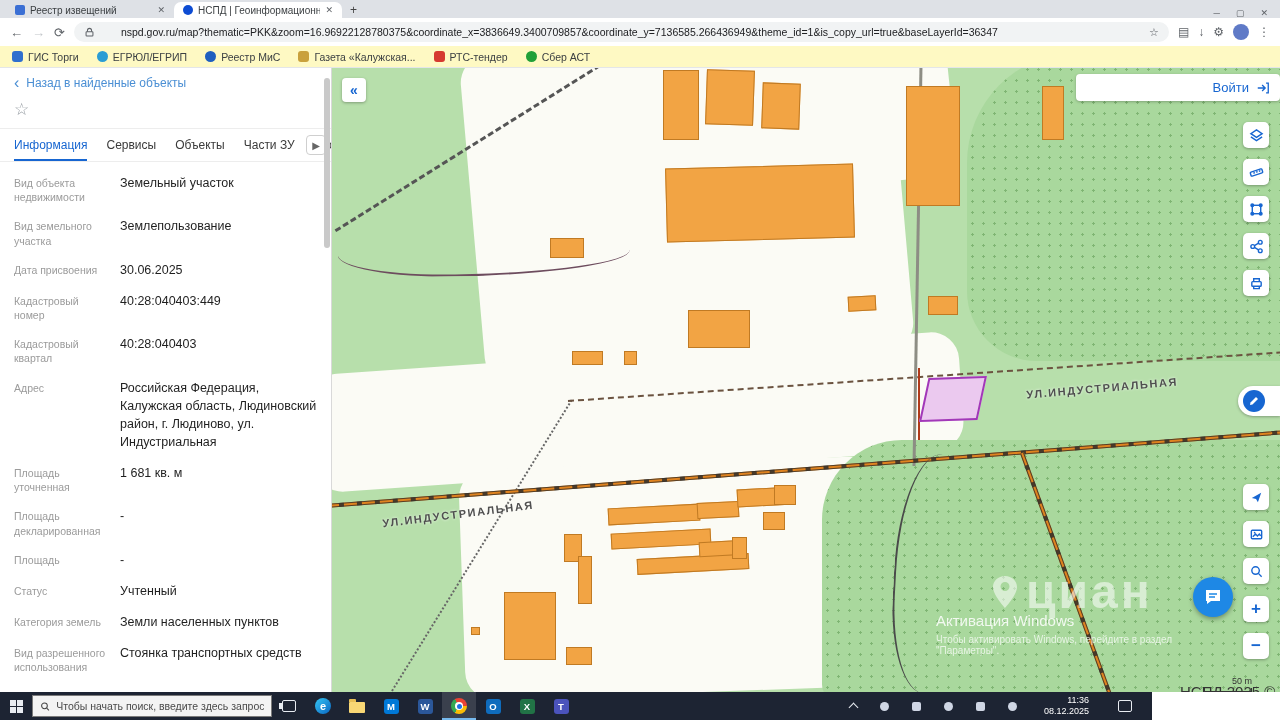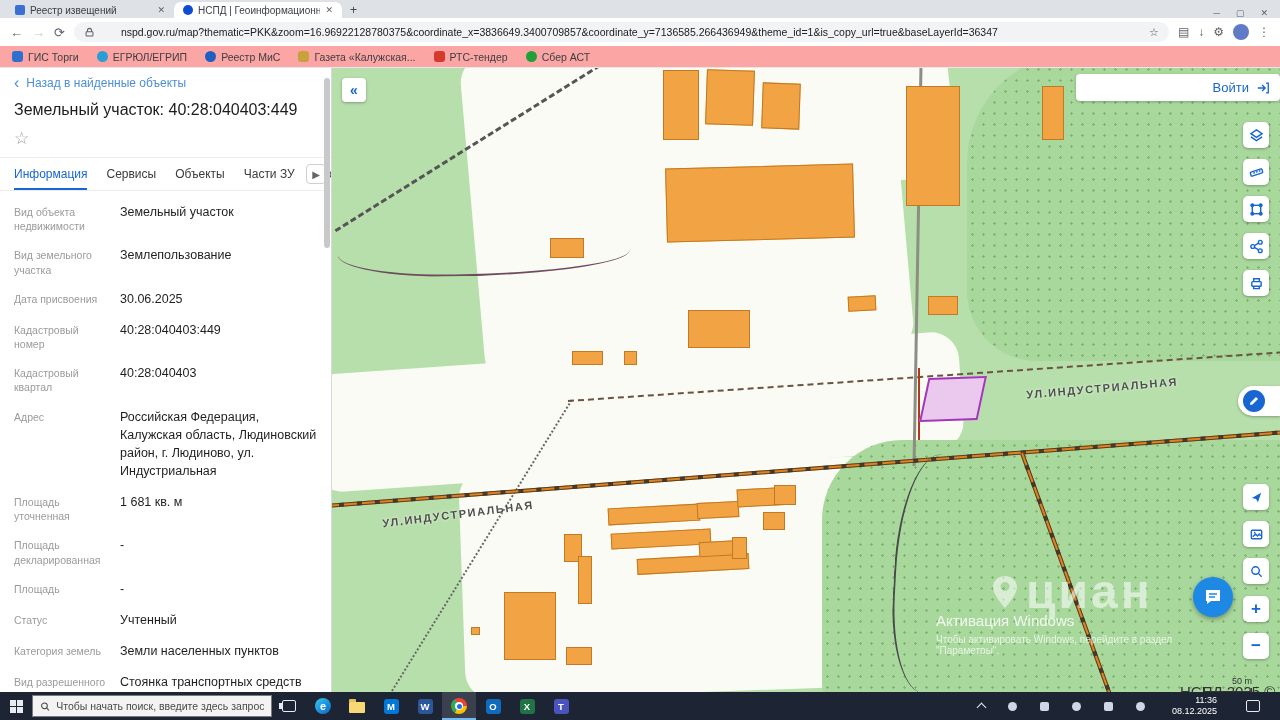--- a/index.html
+++ b/index.html
@@ -19,21 +19,21 @@
   .newtab { margin-left:8px; color:#444; font-size:12px; line-height:16px; }
   .winctl { margin-left:auto; display:flex; gap:16px; padding:3px 12px 0 0; color:#5f6368; font-size:9px; }
   .addressbar { position:absolute; left:0; top:18px; width:1280px; height:28px; background:#fff; display:flex; align-items:center; gap:9px; padding:0 10px; }
   .navic { color:#5f6368; font-size:13px; }
   .navic.dis { color:#c3c6ca; }
   .omnibox { flex:1; height:20px; background:#f1f3f4; border-radius:10px; display:flex; align-items:center; gap:6px; padding:0 10px; font-size:10.5px; color:#202124; overflow:hidden; }
   .omnibox .url { white-space:nowrap; overflow:hidden; flex:1;margin-left:20px; }
   .ob-star { color:#5f6368; font-size:11px; }
   .bar-ic { color:#5f6368; font-size:12px; }
   .avatar { width:16px; height:16px; border-radius:50%; background:#5f7ac7; }
-  .bookmarks { position:absolute; left:0; top:46px; width:1280px; height:22px; background:#fca5a5; border-bottom:1px solid #e4e6e8; display:flex; align-items:center; gap:18px; padding:0 12px; font-size:10.5px; color:#3c4043; }
+  .bookmarks { position:absolute; left:0; top:46px; width:1280px; height:22px; background:#fef9c3; border-bottom:1px solid #e4e6e8; display:flex; align-items:center; gap:18px; padding:0 12px; font-size:10.5px; color:#3c4043; }
   .bm { display:flex; align-items:center; gap:5px; }
   .bmi { width:11px; height:11px; border-radius:3px; }
   .bmi0{background:#2f6fce}.bmi1{background:#2a9dd4;border-radius:50%}.bmi2{background:#1f5fbf;border-radius:50%}.bmi3{background:#c9a13c}.bmi4{background:#d63a2f}.bmi5{background:#21a038;border-radius:50%}
 
   
   .panel { position:absolute; left:0; top:68px; width:332px; height:624px; background:#fff; z-index:20; border-right:1px solid #d9d9d9; }
   .phead { display:flex; align-items:center; gap:12px; padding:13px 14px 8px; }
   .burger { width:16px; height:2px; background:#424242; position:relative; }
   .burger:before,.burger:after { content:""; position:absolute; left:0; width:16px; height:2px; background:#424242; }
   .burger:before{ top:-5px; } .burger:after{ top:5px; }
@@ -83,21 +83,21 @@
   .zoomcol .map-btn { font-size:17px; font-weight:bold; }
   .chatbtn { left:861px; top:509px; width:40px; height:40px; border-radius:50%; background:#1e88e5; box-shadow:0 2px 5px rgba(0,0,0,.35); display:flex; align-items:center; justify-content:center; }
   .editpill { left:906px; top:318px; width:42px; height:30px; background:#fff; border-radius:16px 0 0 16px; box-shadow:0 1px 3px rgba(0,0,0,.3); display:flex; align-items:center; padding-left:5px; }
   .editpill .dot { width:22px; height:22px; border-radius:50%; background:#1766d1; display:flex; align-items:center; justify-content:center; }
   .attr { left:848px; top:615px; font-size:15px; color:#333; }
   .scalebox { left:872px; top:608px; width:48px; text-align:right; font-size:9px; color:#333; }
   .scaleline { margin-top:2px; border-bottom:1.5px solid #333; border-left:1.5px solid #333; border-right:1.5px solid #333; height:4px; }
   svg.mic { width:15px; height:15px; stroke:#1766d1; fill:none; stroke-width:1.5; }
 
   
-  .taskbar { position:absolute; left:0; bottom:0; width:1280px; height:28px; background:#1d2433; display:flex; align-items:center; z-index:40; }
+  .taskbar { position:absolute; left:0; bottom:0; width:1152px; height:28px; background:#1d2433; display:flex; align-items:center; z-index:40; }
   .startbtn { width:32px; height:28px; display:flex; align-items:center; justify-content:center; }
   .winlogo { display:grid; grid-template-columns:6px 6px; grid-template-rows:6px 6px; gap:1px; }
   .winlogo i { position:static; background:#e8ecf2; }
   .tbsearch { width:240px; height:22px; background:#f3f3f3; border:1px solid #7a7a7a; display:flex; align-items:center; gap:6px; padding:0 7px; }
   .tbsearch input { border:none; outline:none; background:transparent; font-size:10.5px; color:#333; width:100%; font-family:"Liberation Sans",sans-serif; }
   .tbsearch input::placeholder { color:#4a4a4a; }
   .tbicon { width:34px; height:28px; display:flex; align-items:center; justify-content:center; }
   .tbicon.active { background:rgba(255,255,255,.13); box-shadow:inset 0 -2px 0 #76b9ed; }
   .sq { width:15px; height:15px; border-radius:3px; color:#fff; font-size:9.5px; font-weight:bold; display:flex; align-items:center; justify-content:center; }
   .taskview { width:14px; height:12px; border:1.5px solid #e8ecf2; border-radius:2px; position:relative; }
@@ -181,21 +181,20 @@
       <span class="bmi bmi5"></span>
       <span>Сбер АСТ</span>
     </span>
 </div>
 
 <div class="panel">
   <div class="backlink">
     <span class="chev">‹</span>
     <span>Назад в найденные объекты</span>
   </div>
-  <div class="objtitle">Земельный участок: 40:28:040403:449</div>
   <div class="starrow">
     <span>☆</span>
   </div>
   <div class="ptabs">
     <span class="ptab active">Информация</span>
     <span class="ptab">Сервисы</span>
     <span class="ptab">Объекты</span>
     <span class="ptab">Части ЗУ</span>
     <span class="ptab">Соста</span>
     <span class="tabs-more">▶</span>

